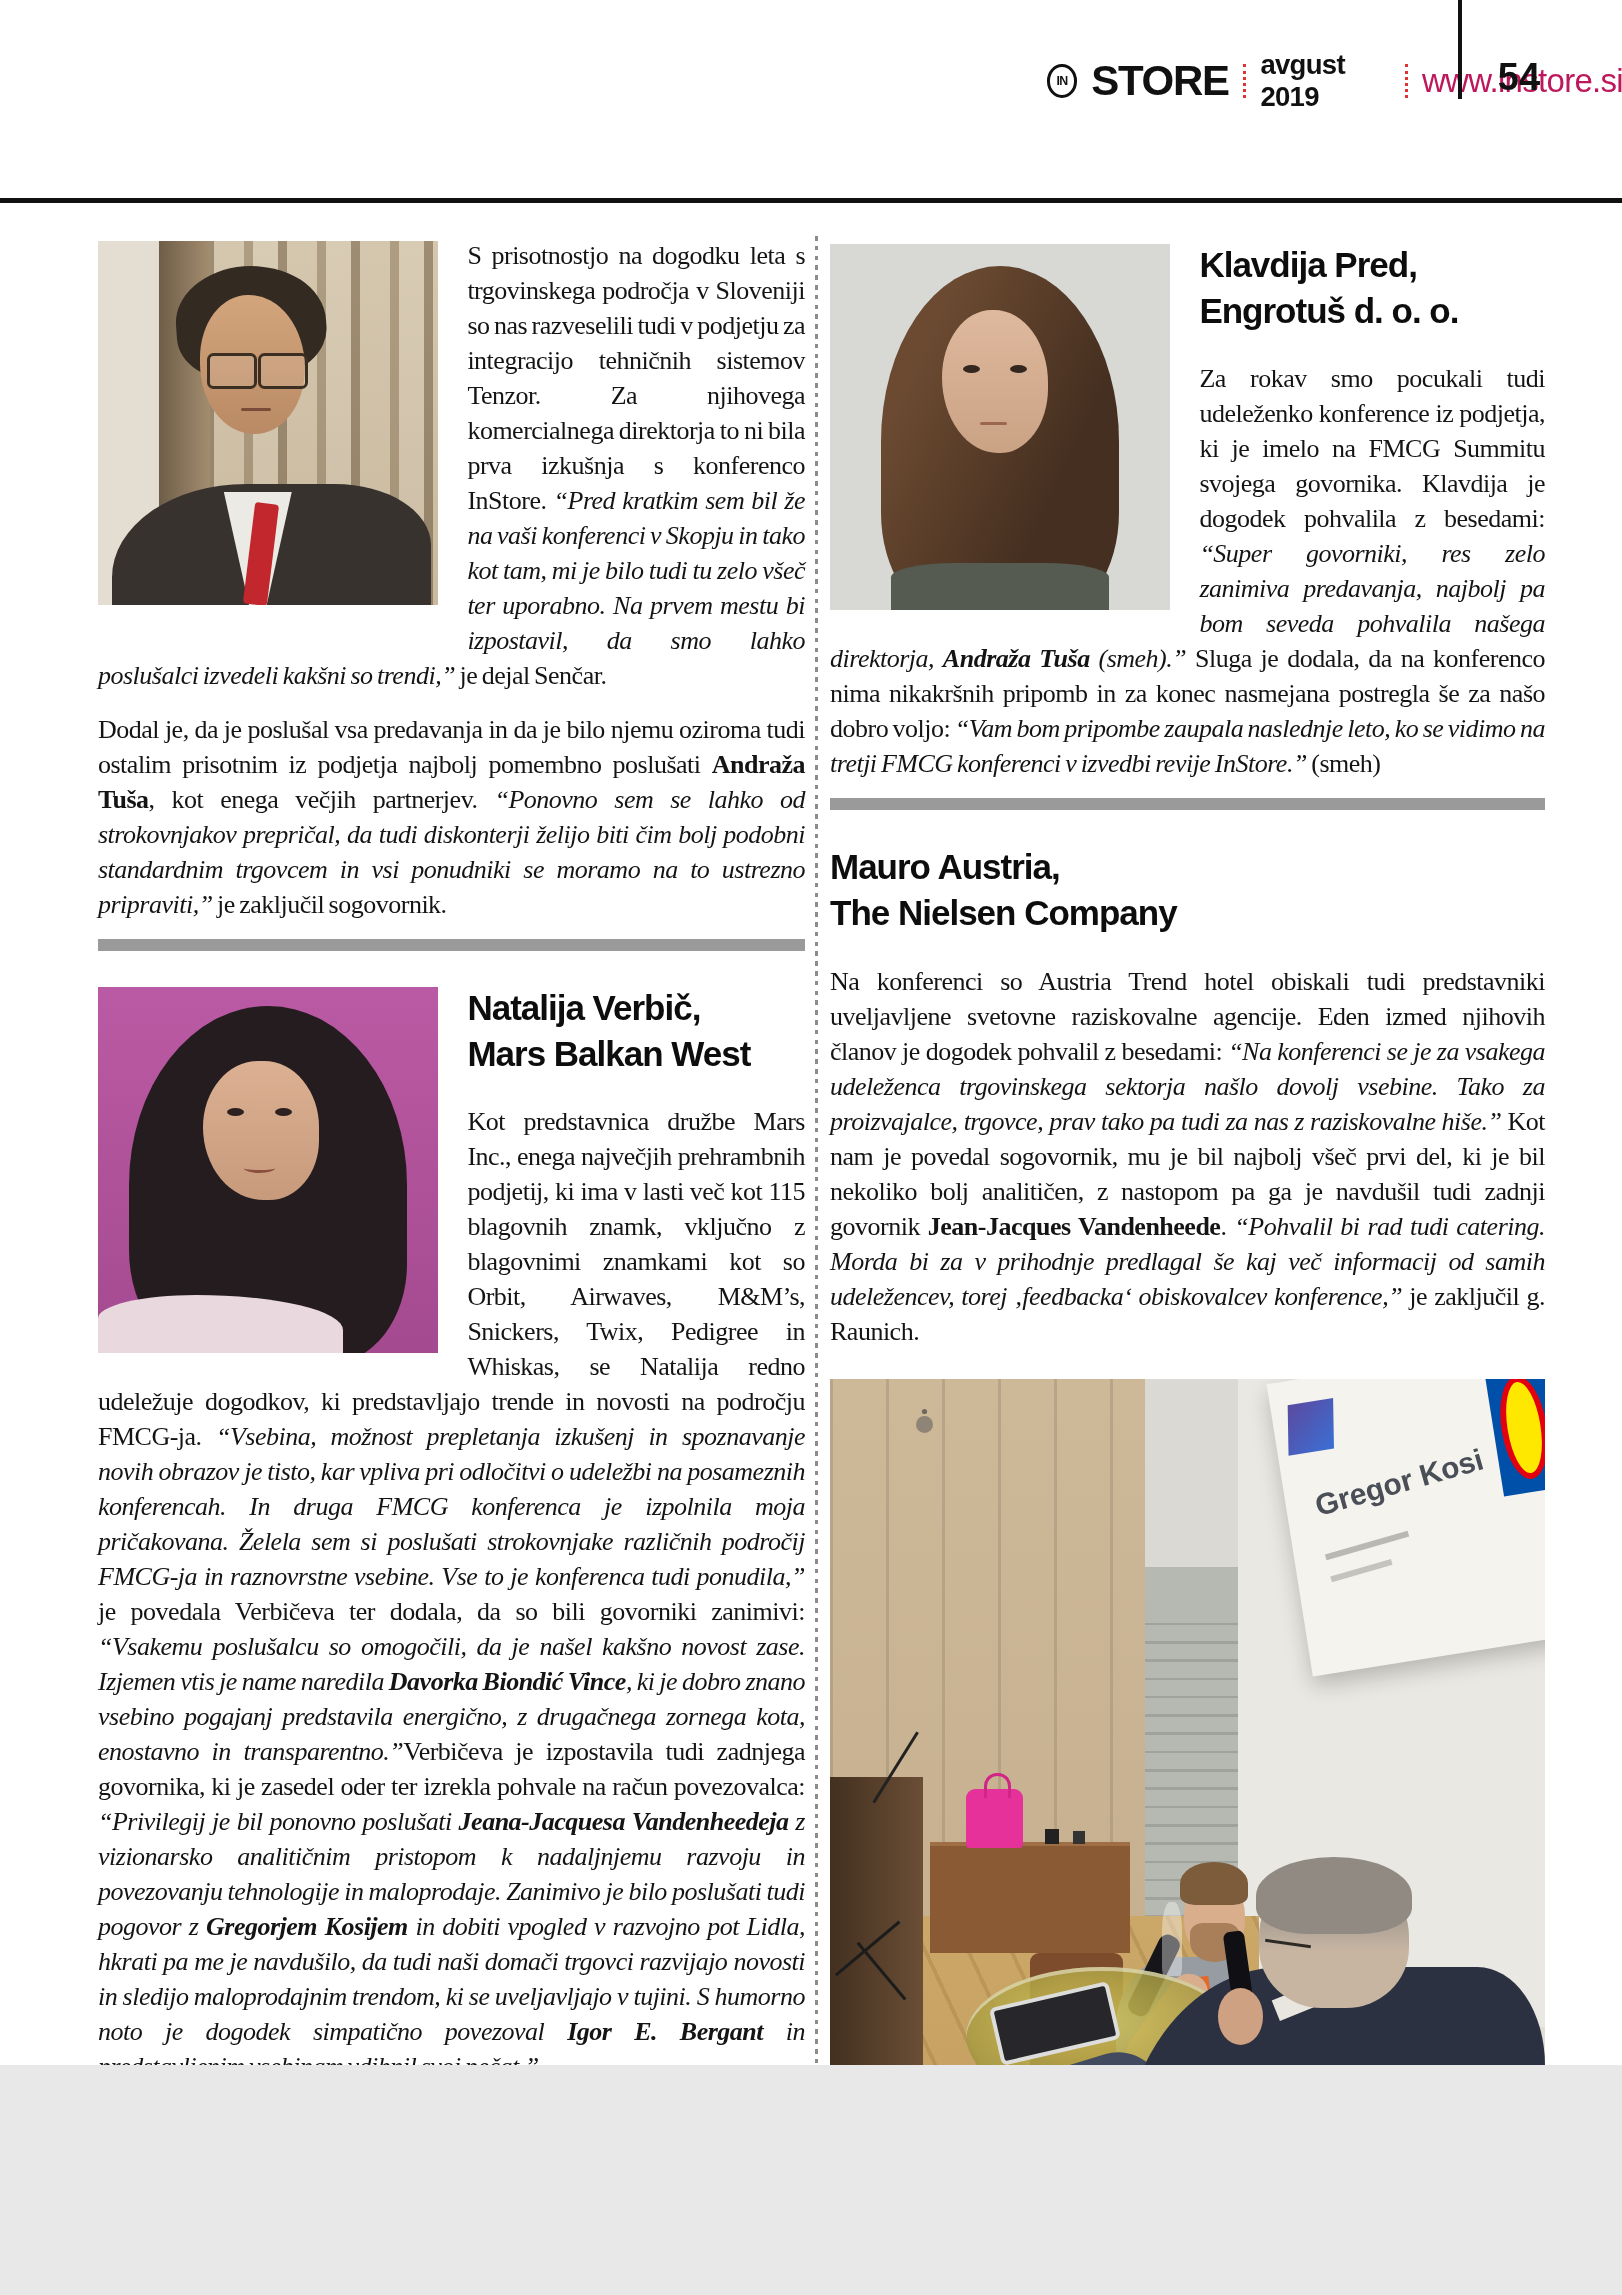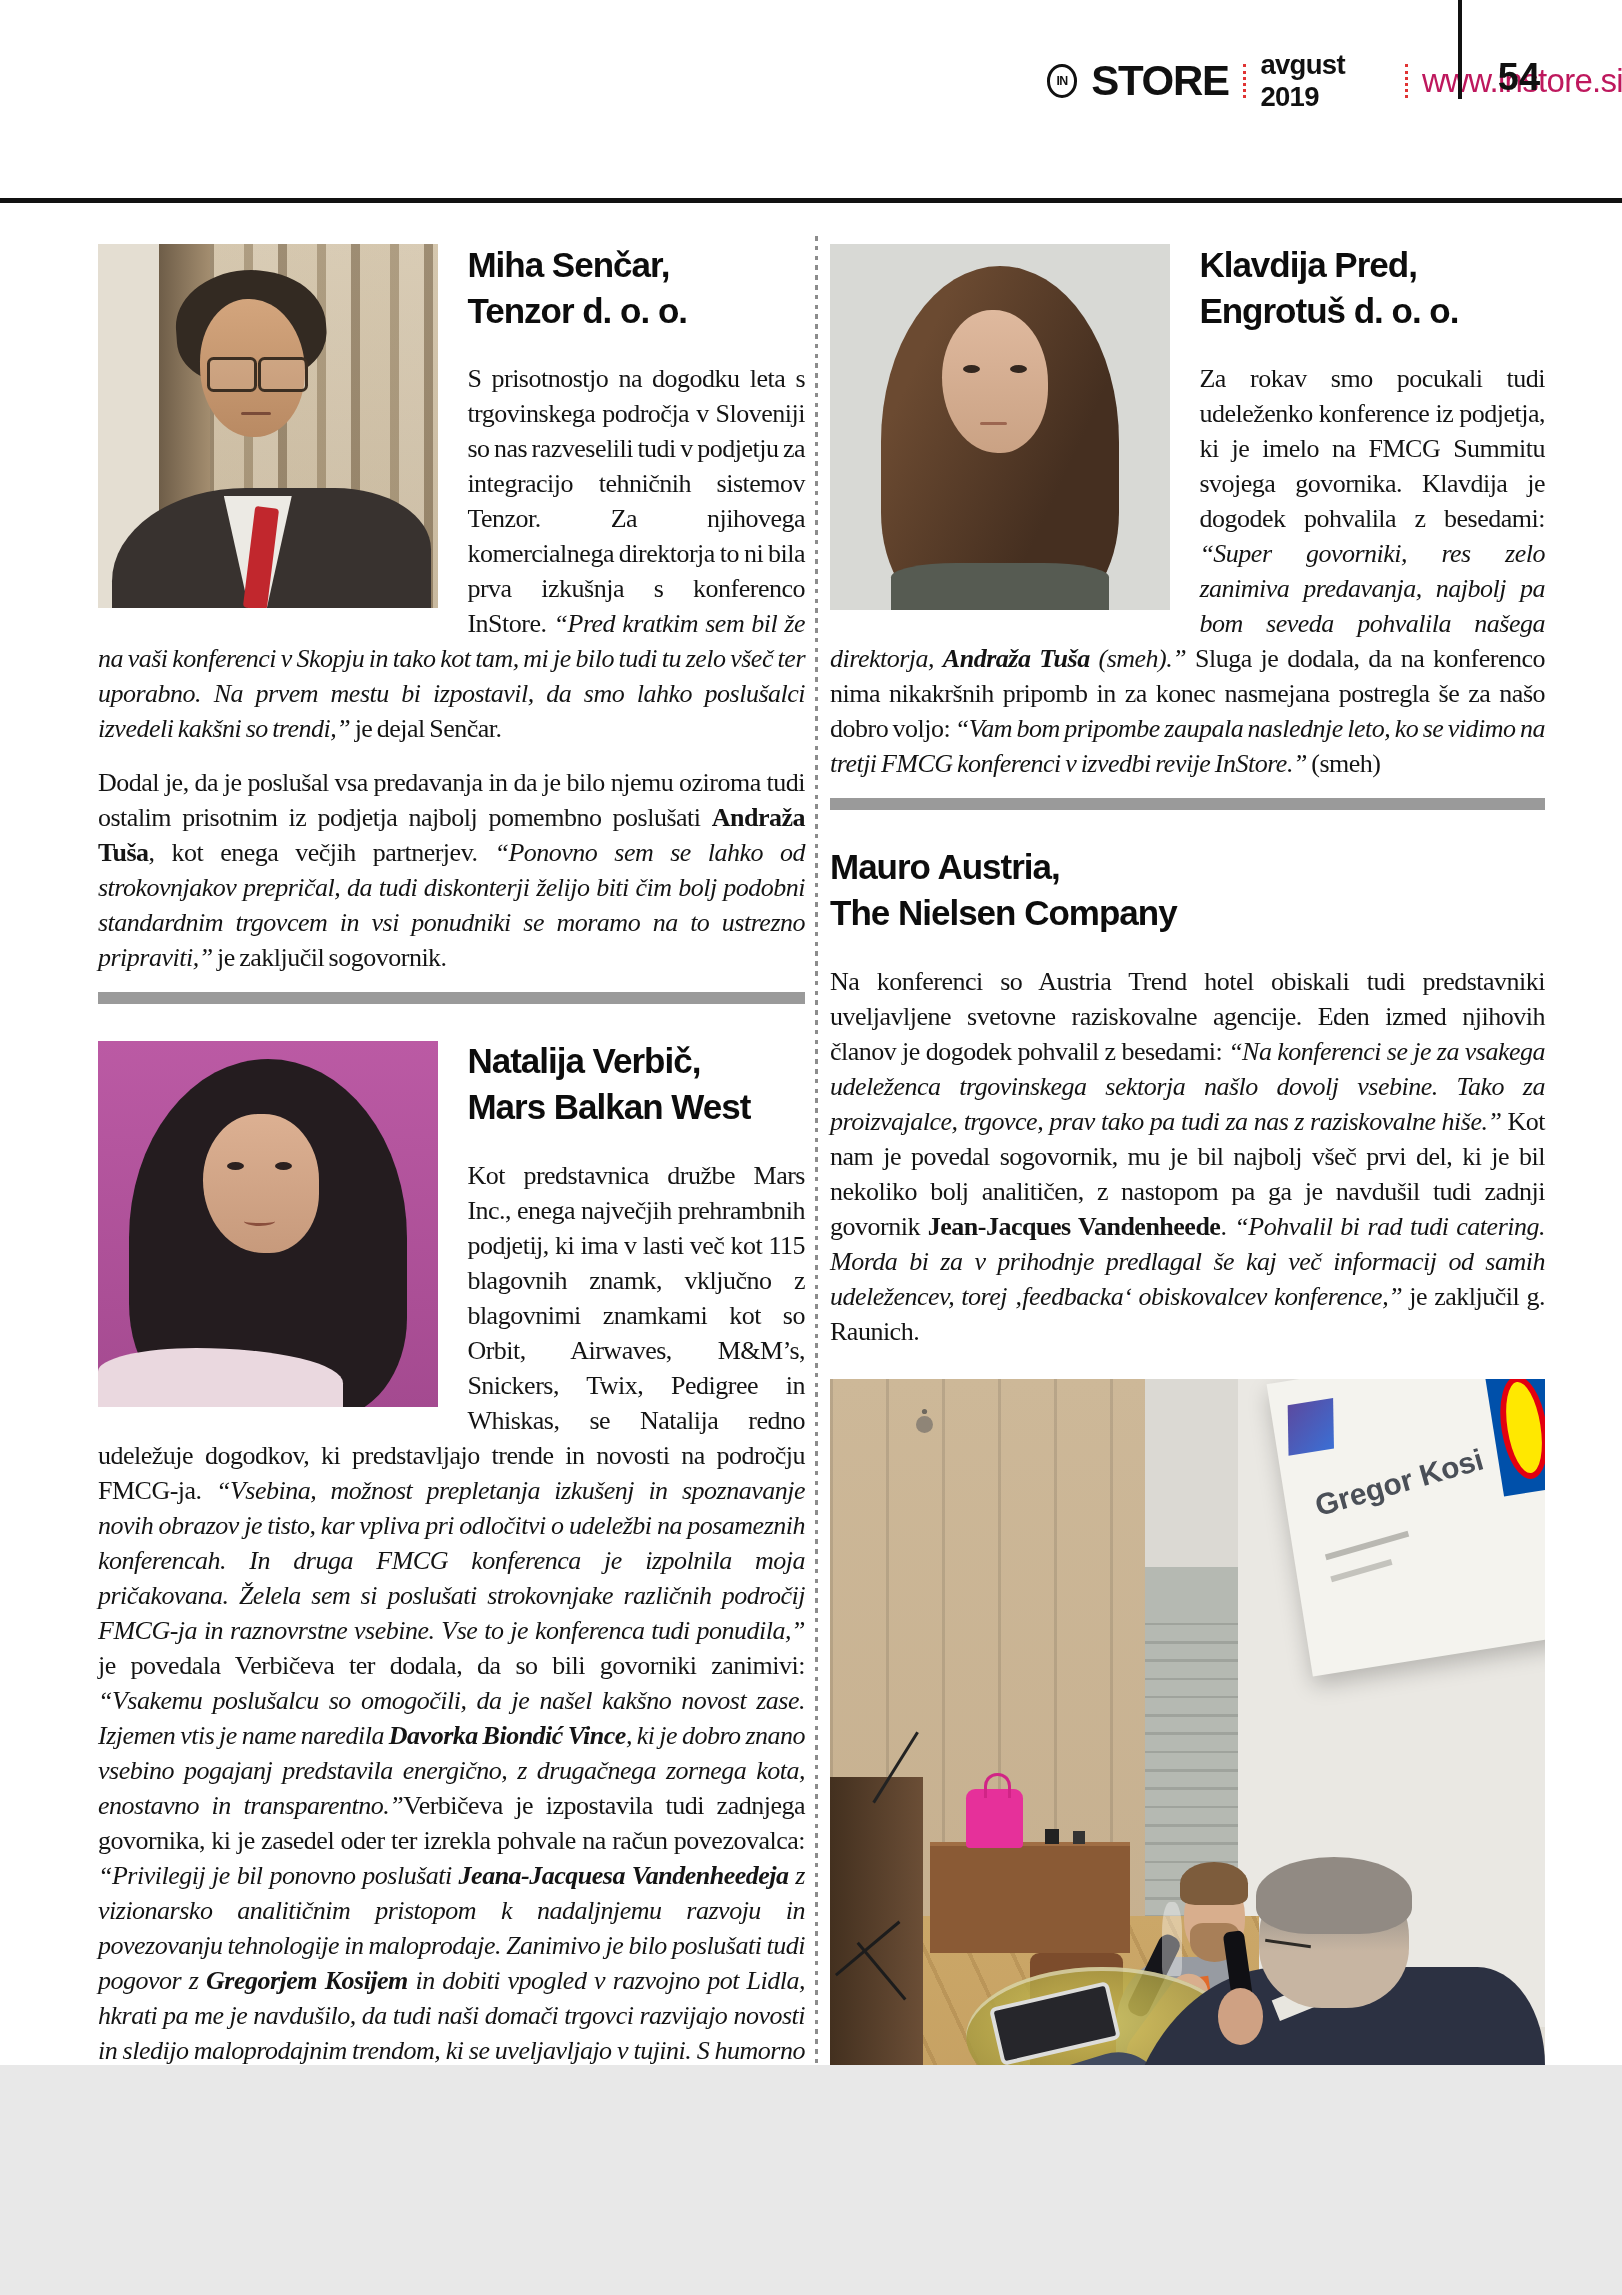--- a/index.html
+++ b/index.html
@@ -156,24 +156,20 @@
         <div class="p1-dark"></div>
         <div class="p1-suit"></div>
         <div class="p1-shirt"></div>
         <div class="p1-tie"></div>
         <div class="p1-hair"></div>
         <div class="p1-face"></div>
         <div class="p1-lens1"></div>
         <div class="p1-lens2"></div>
         <div class="p1-mouth"></div>
       </div>
-      <h2>
-        <span>Miha Senčar,</span><br>
-        <span>Tenzor d. o. o.</span>
-      </h2>
       <p class="body"><span>S prisotnostjo na dogodku leta s trgovinskega področja v Sloveniji so nas razveselili tudi v podjetju za integracijo tehničnih sistemov Tenzor. Za njihovega komercialnega direktorja to ni bila prva izkušnja s konferenco InStore. </span><span class="rt-i">“Pred kratkim sem bil že na vaši konferenci v Skopju in tako kot tam, mi je bilo tudi tu zelo všeč ter uporabno. Na prvem mestu bi izpostavil, da smo lahko poslušalci izvedeli kakšni so trendi,”</span><span> je dejal Senčar.</span></p>
       <p class="body"><span>Dodal je, da je poslušal vsa predavanja in da je bilo njemu oziroma tudi ostalim prisotnim iz podjetja najbolj pomembno poslušati </span><span class="rt-b">Andraža Tuša</span><span>, kot enega večjih partnerjev. </span><span class="rt-i">“Ponovno sem se lahko od strokovnjakov prepričal, da tudi diskonterji želijo biti čim bolj podobni standardnim trgovcem in vsi ponudniki se moramo na to ustrezno pripraviti,”</span><span> je zaključil sogovornik.</span></p>
     </section>
 
     <div class="divider"></div>
 
     <section>
       <div class="photo ph2">
         <div class="p2-hair"></div>
         <div class="p2-face"></div>

